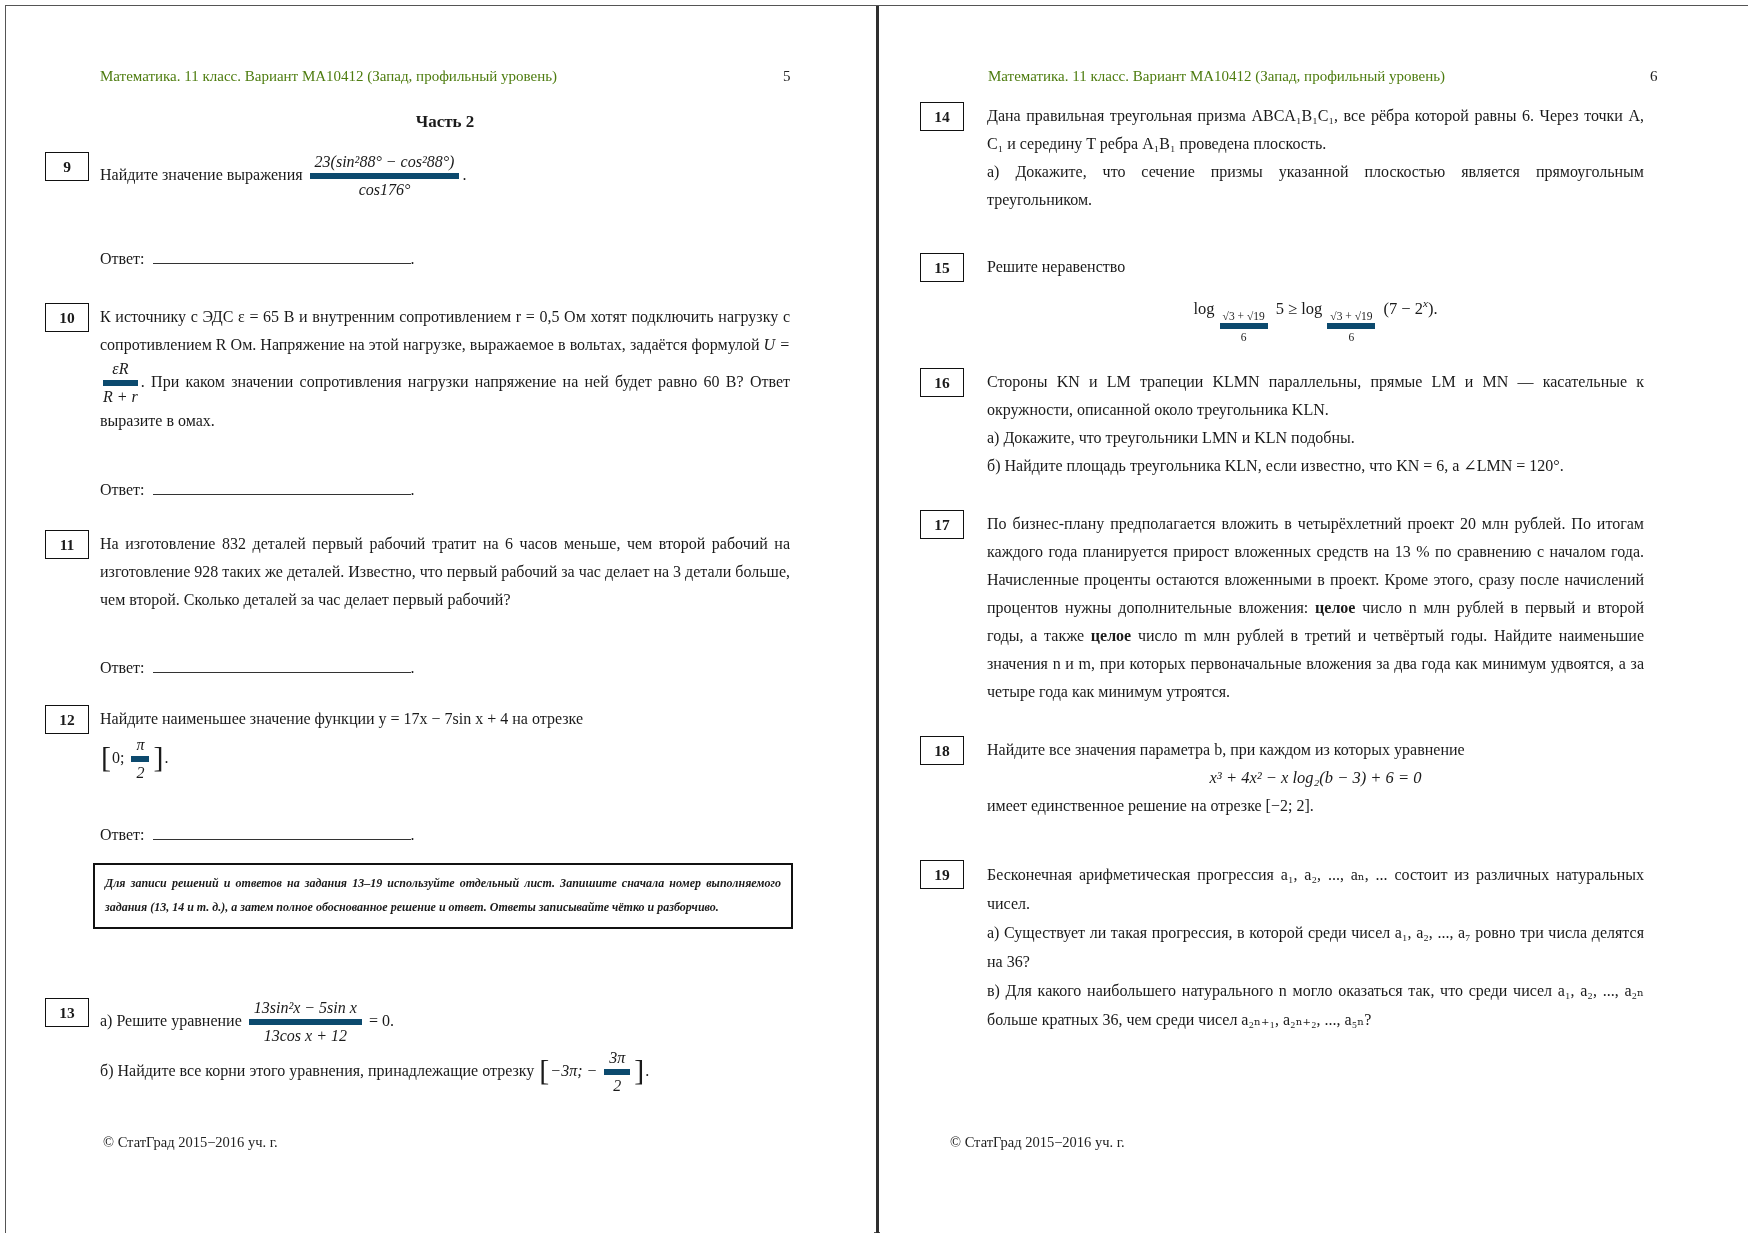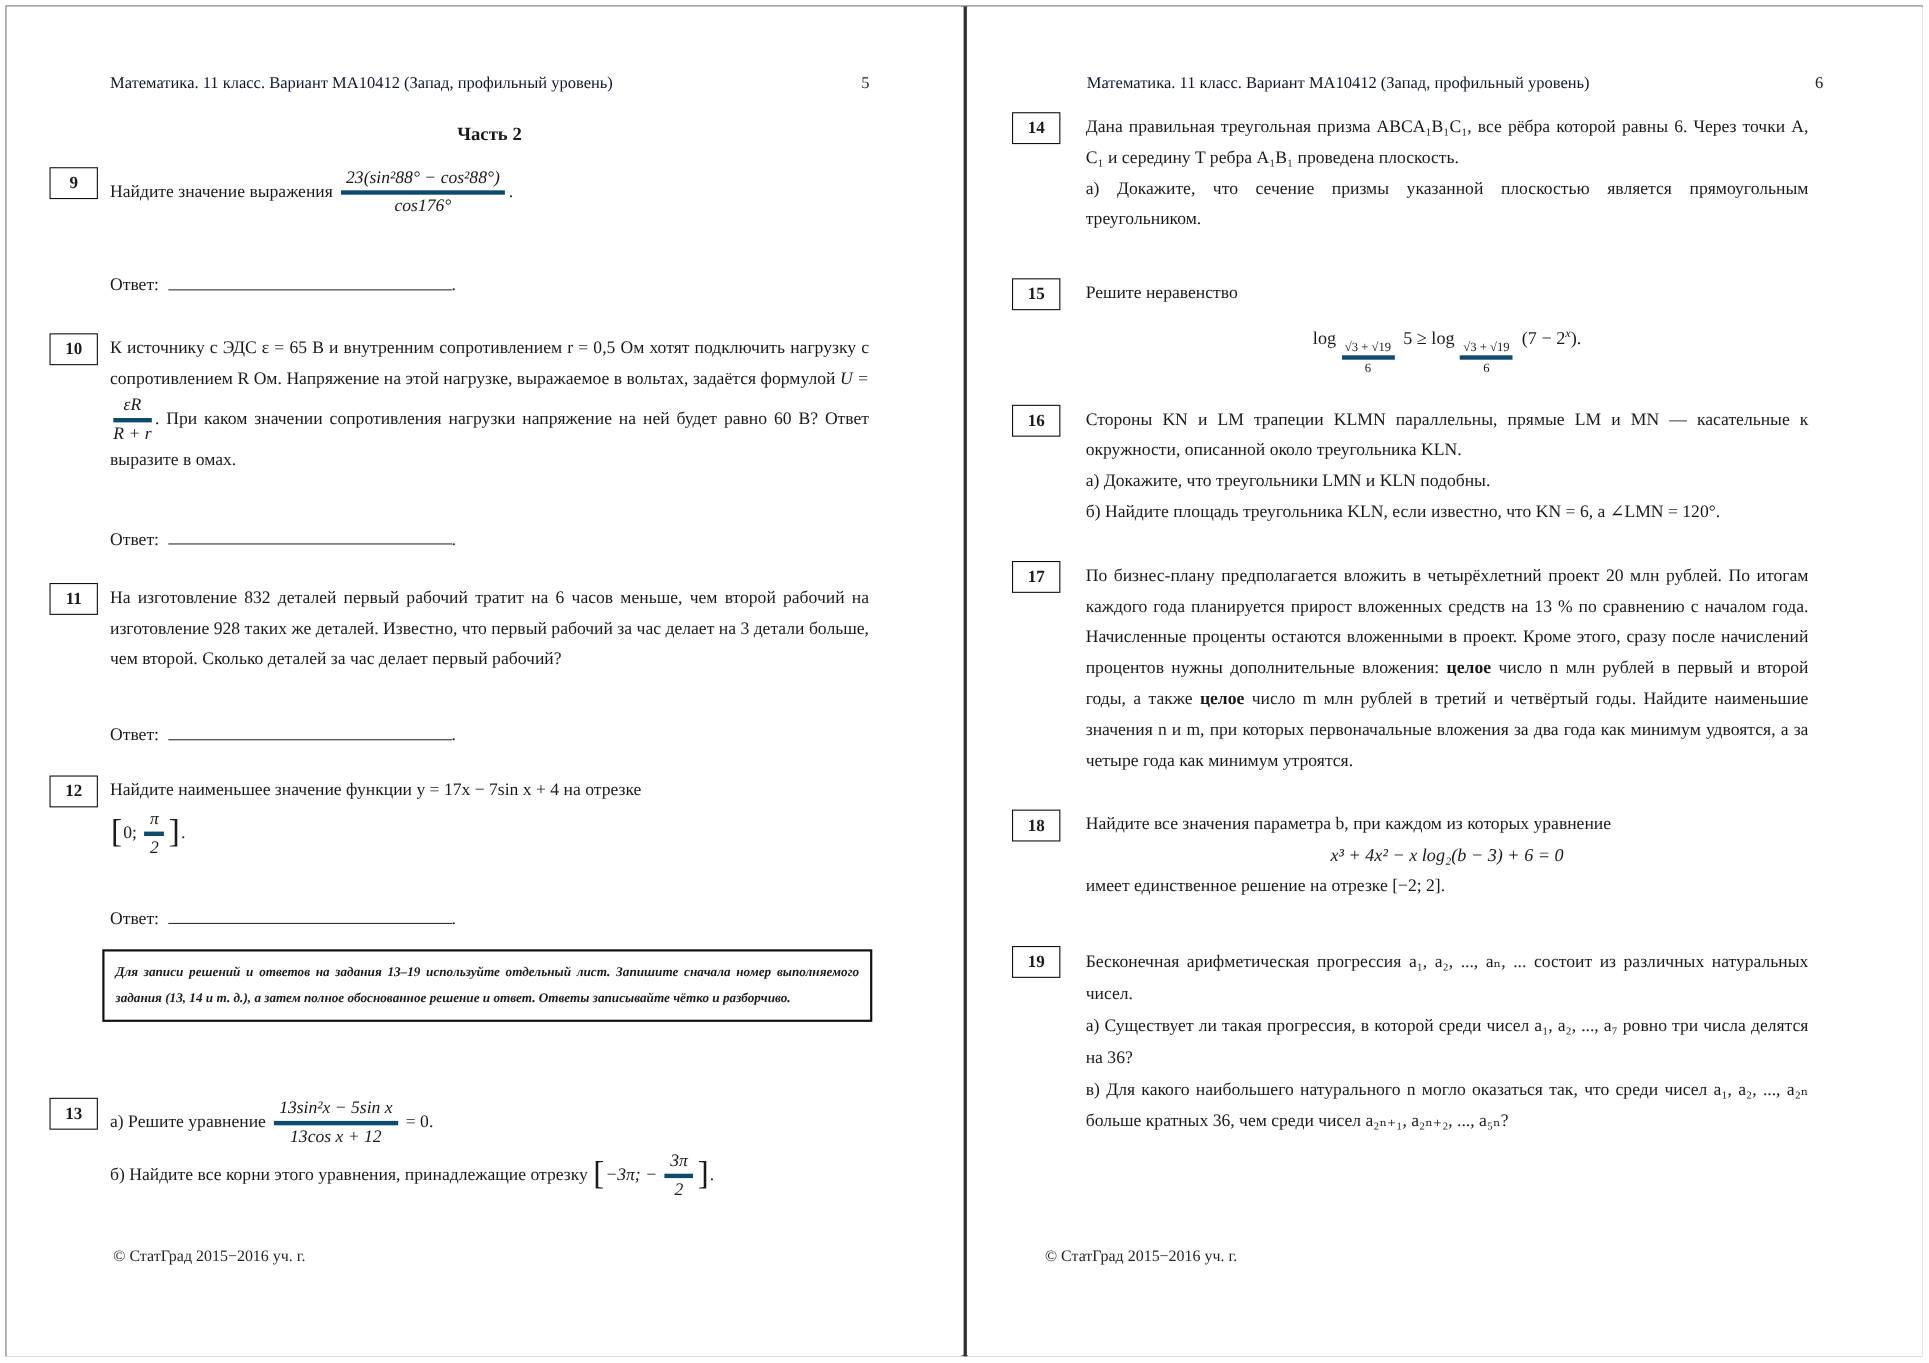--- a/index.html
+++ b/index.html
@@ -8,21 +8,21 @@
     font-family:"Liberation Serif","DejaVu Serif","DejaVu Sans",serif;
     color:#1a1a1a;
   }
   .frame { position:absolute; left:5px; top:5px; width:1743px; height:1228px;
            border:1px solid #555; box-sizing:border-box; }
   .divider { position:absolute; left:876px; top:6px; width:3px; height:1227px; background:#2f2f2f; }
   .page { position:absolute; top:6px; height:1227px; background:#fff; }
   #page-left  { left:6px;  width:868px; }
   #page-right { left:880px; width:868px; }
 
-  .hdr { position:absolute; font-size:15px; white-space:nowrap; color:#0f172a; }
+  .hdr { position:absolute; font-size:15px; white-space:nowrap; color:#4d7c0f; }
   #page-left  .hdr { left:94px;  top:62px; }
   #page-right .hdr { left:108px; top:62px; }
   .pagenum { position:absolute; top:62px; font-size:15px; color:#222; }
   #page-left  .pagenum { left:777px; }
   #page-right .pagenum { left:770px; }
   .footer { position:absolute; font-size:14.5px; color:#222; }
   #page-left  .footer { left:97px; top:1128px; }
   #page-right .footer { left:70px; top:1128px; }
 
   .part-heading { position:absolute; left:94px; top:106px; width:690px;
@@ -38,21 +38,21 @@
   #page-right .ptext { margin-left:23px; width:657px; }
   .ptext { font-size:16px; line-height:28px; text-align:justify; }
   .lh29 { line-height:29px; }
 
   .ansrow { position:absolute; left:94px; font-size:16px; }
   .ansline { display:inline-block; width:258px; border-bottom:1px solid #333;
              height:14px; margin-left:8px; vertical-align:baseline; }
 
   .frac { display:inline-block; vertical-align:middle; text-align:center;
           padding:0 3px; line-height:1.25; }
-  .frac .fnum { display:block; border-bottom:4px solid #0c4a6e; padding:0 5px 1px; }
+  .frac .fnum { display:block; border-bottom:6px solid #0c4a6e; padding:0 5px 1px; }
   .frac .fden { display:block; padding-top:1px; }
   .mi { font-style:italic; }
   .bb { font-size:30px; font-weight:400; vertical-align:middle; position:relative; top:-2px; padding:0 1px; }
 
   .frmline { margin-top:2px; }
   .formula-center { text-align:center; font-size:16.5px; margin-top:8px; }
   .logsub { display:inline-block; vertical-align:-16px; font-size:11.5px; margin:0 5px 0 2px; }
   .logsub .frac .fnum { padding:0 3px 0;text-align:center; }
   sup { font-size:11px; font-style:italic; }
 

